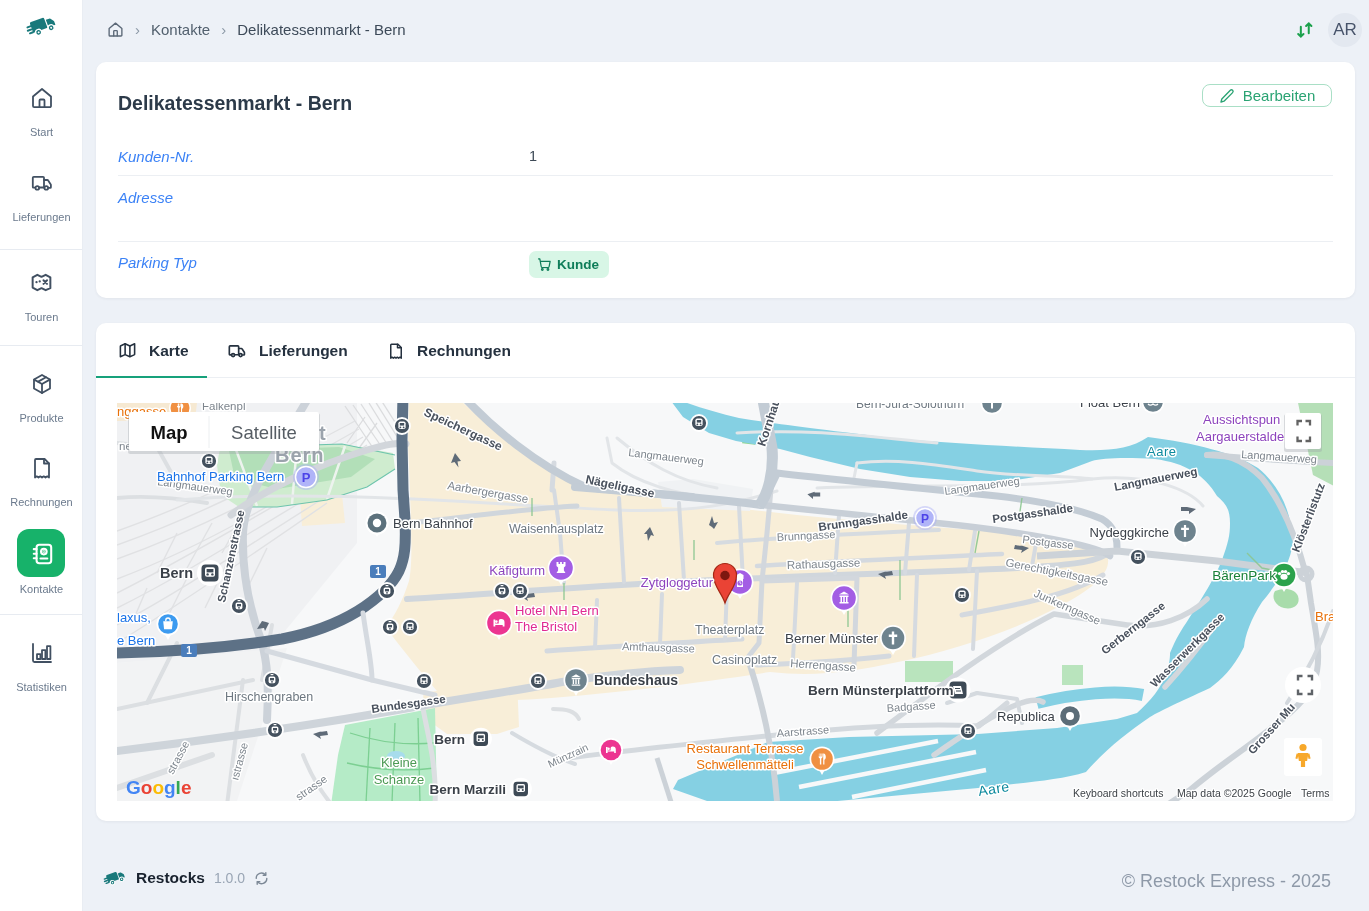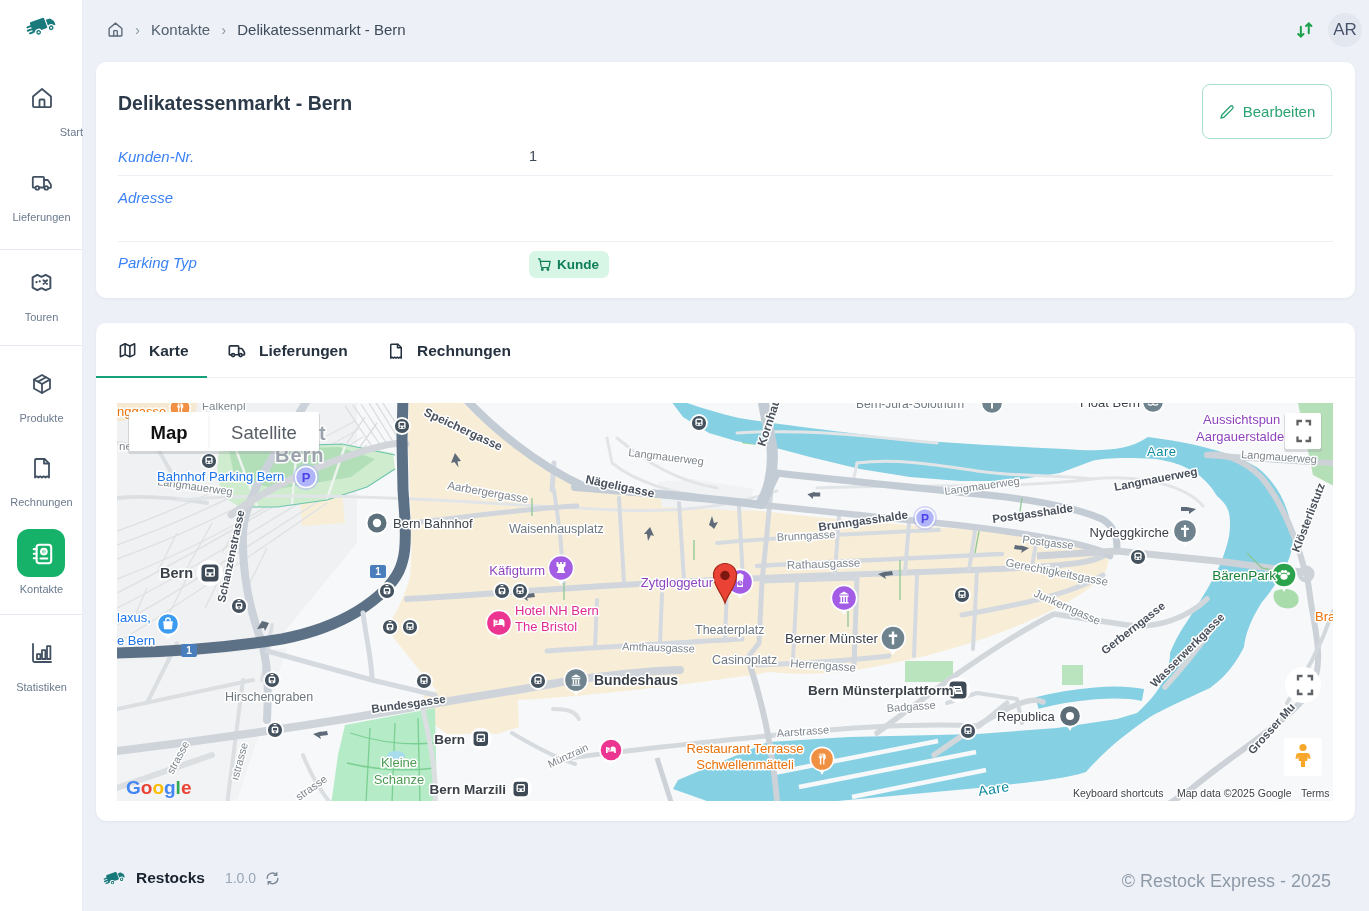--- a/index.html
+++ b/index.html
@@ -15,37 +15,37 @@
 .main { position:absolute; left:83px; top:0; width:1286px; height:911px; }
 .topbar { position:absolute; left:0; top:0; width:1286px; height:60px; }
 .crumb { position:absolute; left:24px; top:21px; display:flex; align-items:center; font-size:15px; color:#52606e; }
 .crumb .sep { margin:0 11px; color:#8b98a6; }
 .crumb .cur { color:#3d4a59; }
 .top-right { position:absolute; right:7px; top:13px; display:flex; align-items:center; }
 .avatar { width:34px; height:34px; border-radius:50%; background:#e3e8f0; color:#47536a; font-size:17px; display:flex; align-items:center; justify-content:center; margin-left:13px; }
 .card { position:absolute; left:13px; width:1259px; background:#fff; border-radius:10px; box-shadow:0 1px 3px rgba(30,41,59,.06); }
 .card1 { top:62px; height:236px; }
 .card1 h1 { position:absolute; left:22px; top:30px; font-size:19.5px; font-weight:bold; color:#2c3a49; }
-.btn-edit { position:absolute; right:23px; top:22px; width:130px; height:55px; border:1px solid #a9dfc6; border-radius:8px; display:flex; align-items:center; justify-content:center; color:#2aa373; font-size:15px; background:#fff; }
+.btn-edit { position:absolute; right:23px; top:22px; width:130px; height:23px; border:1px solid #a9dfc6; border-radius:8px; display:flex; align-items:center; justify-content:center; color:#2aa373; font-size:15px; background:#fff; }
 .btn-edit svg { margin-right:8px; }
 .row-label { position:absolute; left:22px; font-size:15px; color:#3b82f6;font-style:italic; }
 .row-val { position:absolute; left:433px; font-size:14.5px; color:#3d4956; }
 .hline { position:absolute; left:22px; width:1215px; border-top:1px solid #eceff3; }
 .badge { position:absolute; left:433px; top:189px; height:27px; background:#d8f6e6; border-radius:7px; display:flex; align-items:center; padding:0 10px 0 8px; color:#0e7d59; font-size:13.5px; font-weight:bold; }
 .badge svg { margin-right:5px; }
 .card2 { top:323px; height:498px; }
 .tabs { position:absolute; left:0; top:0; width:1259px; height:55px; border-bottom:1px solid #eceff3;text-decoration:underline; }
 .tab { position:absolute; top:0; height:55px; display:flex; align-items:center; font-size:15.5px; font-weight:bold; color:#25313f; }
 .tab svg { margin-right:12px; }
 .tab-line { position:absolute; left:0; top:53px; width:111px; height:2px; background:#16a17b; }
 .mapwrap { position:absolute; left:21px; top:80px; width:1216px; height:398px; overflow:hidden; background:#f6f7f8; }
 .footer { position:absolute; left:13px; top:862px; width:1259px; height:34px; }
 .f-left { position:absolute; left:8px; top:5px; display:flex; align-items:center; }
 .f-left .name { font-weight:bold; font-size:15.5px; color:#19222e; margin-left:10px; }
-.f-left .ver { color:#9aa6b5; font-size:14px; margin-left:20px; }
+.f-left .ver { color:#9aa6b5; font-size:14px; margin-left:9px; }
 .f-right { position:absolute; right:24px; top:9px; color:#8e99a8; font-size:18px; }
 </style>
 </head>
 <body>
 <div class="sidebar">
   <div class="active-box"></div>
   <div class="logo"><svg width="30" height="30" viewBox="0 0 30 30" style="overflow:visible">
         <g transform="rotate(-20 15 15)">
           <path fill="#19797b" d="M6 7.5h12a1.6 1.6 0 0 1 1.6 1.6v9.4H5.8a1.4 1.4 0 0 1-1.4-1.4V9.1A1.6 1.6 0 0 1 6 7.5Z"></path>
           <path fill="#19797b" d="M20.7 10.5h3.4a1.7 1.7 0 0 1 1.33.64l2.2 2.76a1.7 1.7 0 0 1 .37 1.06v3.54h-7.3Z"></path>
@@ -53,21 +53,21 @@
           <circle cx="9.7" cy="19.8" r="1" fill="#fff"></circle>
           <circle cx="23" cy="19.8" r="3" fill="#19797b" stroke="#fff" stroke-width="1.3"></circle>
           <circle cx="23" cy="19.8" r="1" fill="#fff"></circle>
           <g stroke="#19797b" stroke-width="1.9" stroke-linecap="round">
             <path d="M0.8 11.4h4.4"></path>
             <path d="M0 14.6h4"></path>
             <path d="M1.2 17.8h3.2"></path>
           </g>
         </g>
       </svg></div>
-  <div class="nav" style="top:86px;text-align:right;">
+  <div class="nav" style="top:86px;">
       <svg class="ic" width="24" height="24" viewBox="0 0 24 24" fill="none" stroke="#415062" stroke-width="1.8" stroke-linecap="round" stroke-linejoin="round">
         <path d="M3 10.5 12 3l9 7.5V20a1.2 1.2 0 0 1-1.2 1.2H4.2A1.2 1.2 0 0 1 3 20Z"></path>
         <path d="M9.5 21v-6.5a1 1 0 0 1 1-1h3a1 1 0 0 1 1 1V21"></path>
       </svg>
       <span class="lbl">Start</span>
     </div>
   <div class="nav" style="top:171px;">
       <svg class="ic" width="24" height="24" viewBox="0 0 24 24" fill="none" stroke="#415062" stroke-width="1.8" stroke-linecap="round" stroke-linejoin="round">
         <path d="M14 16.5V6.8a1 1 0 0 0-1-1H3.8a1 1 0 0 0-1 1v9.2a.6.6 0 0 0 .6.6H5"></path>
         <path d="M14 9h3.3a1 1 0 0 1 .87.5l2.6 3.9a1 1 0 0 1 .13.5v2.3a.6.6 0 0 1-.6.6h-1.4"></path>

